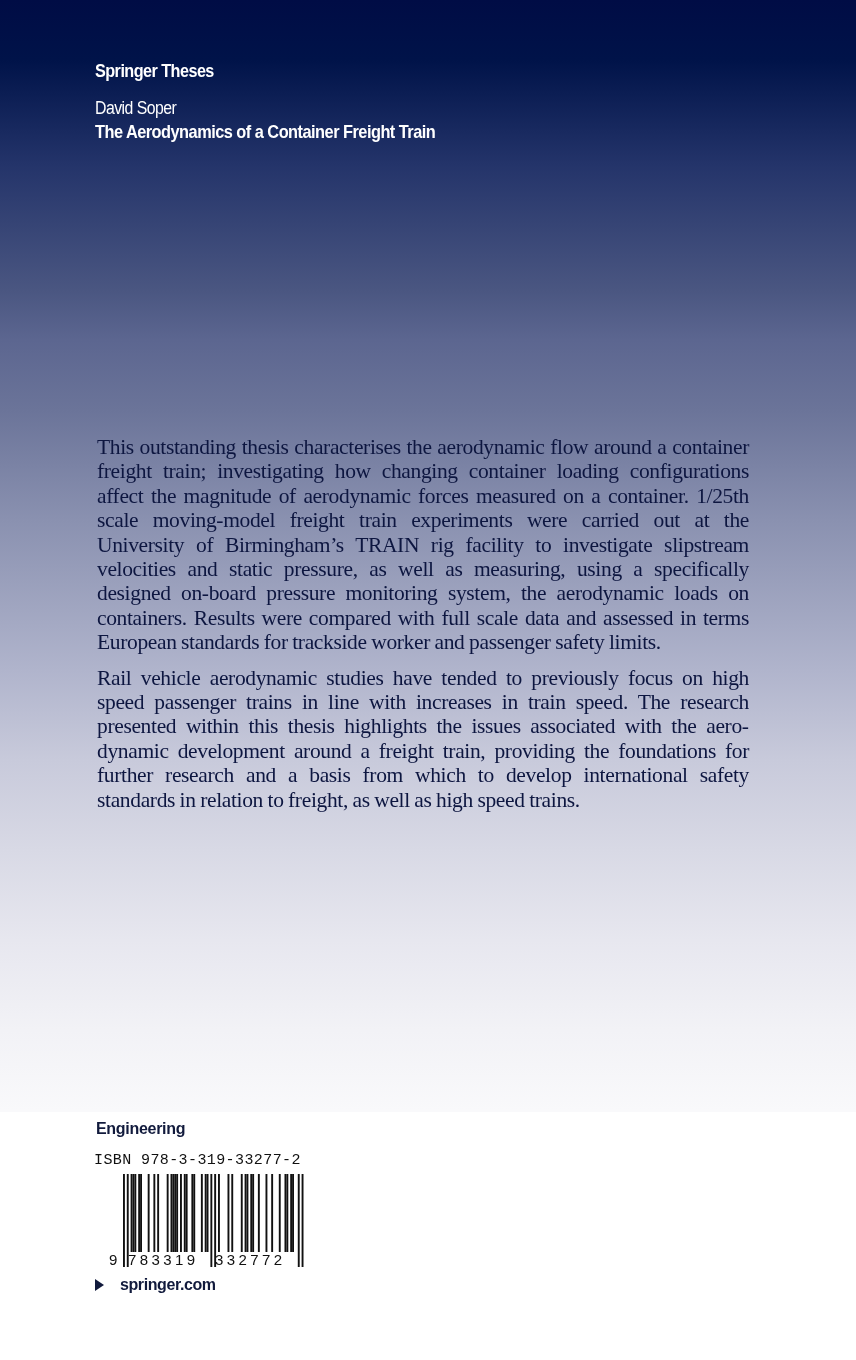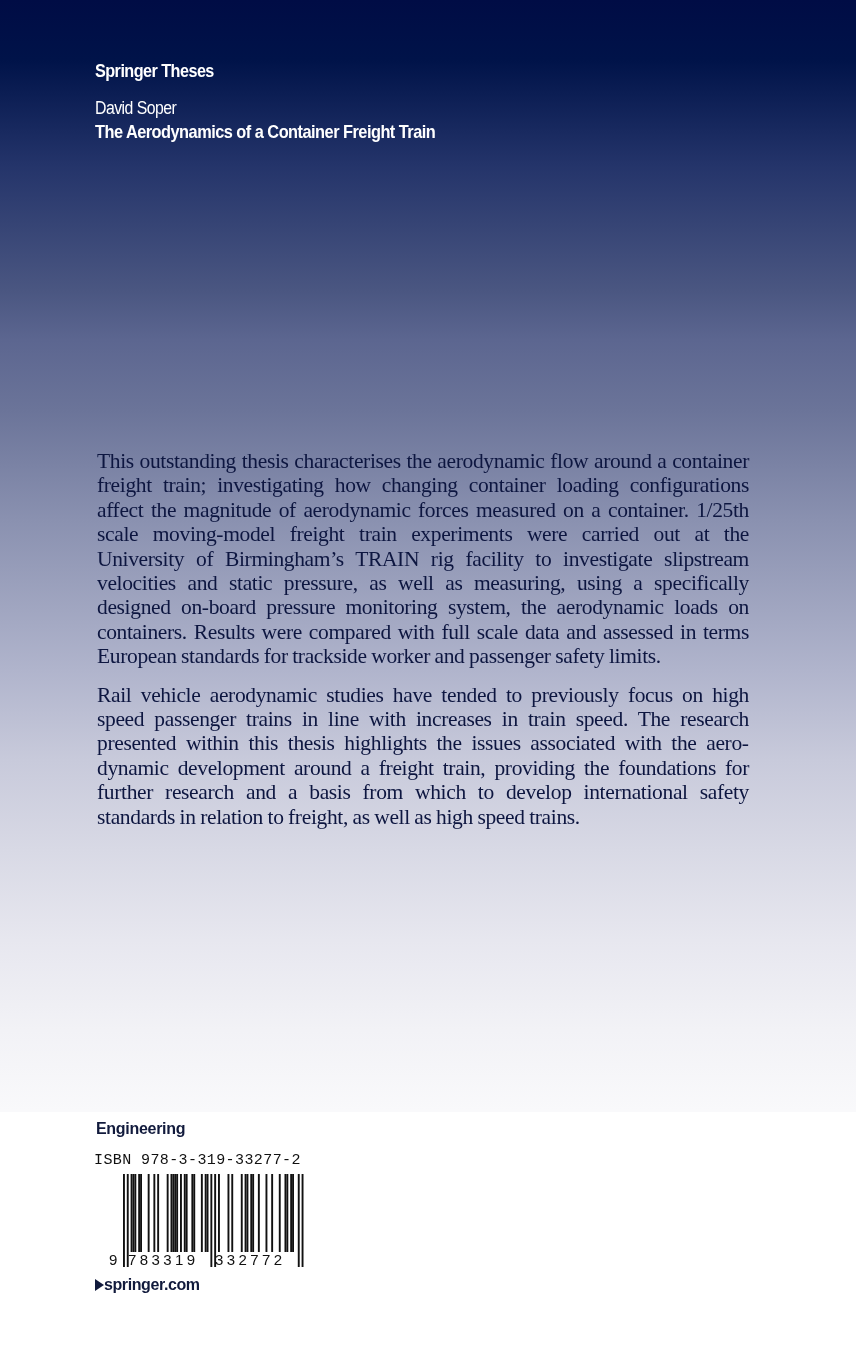--- a/index.html
+++ b/index.html
@@ -41,37 +41,37 @@
   .book-title {
     position: absolute; left: 95px; top: 121px;
     color: #ffffff; font-size: 19px; font-weight: bold; letter-spacing: -0.6px;
     transform: scaleX(0.86); transform-origin: left top; white-space: nowrap;
   }
   .blurb {
     position: absolute; left: 97px; top: 435px; width: 652px;
     color: #0d1640; font-size: 21.5px; line-height: 24.4px;
     text-align: justify; hyphens: manual;
   }
-  .blurb p { margin: 14px 0 11px 0; letter-spacing: -0.35px; word-spacing: -0.5px; }
+  .blurb p { margin: 0 0 11px 0; letter-spacing: -0.35px; word-spacing: -0.5px; }
 
   .subject {
     position: absolute; left: 96px; top: 1120px;
     color: #111a3c; font-size: 16px; font-weight: bold; letter-spacing: -0.3px;
   }
   .isbn {
     position: absolute; left: 94px; top: 1152px;
     color: #111; font-size: 15px; letter-spacing: 0.4px;
   }
   .barcode {
     position: absolute; left: 106px; top: 1174px; width: 200px; height: 96px;
   }
   .springer-link {
     position: absolute; left: 95px; top: 1276px;
     color: #111a3c; font-size: 16px; font-weight: bold; letter-spacing: -0.4px;
-    display: flex; align-items: center; gap: 0; text-decoration: none; cursor: pointer; justify-content: space-between;
+    display: flex; align-items: center; gap: 16px; text-decoration: none; cursor: pointer; justify-content: space-between;
   }
   .tri { width: 0; height: 0; border-top: 6px solid transparent; border-bottom: 6px solid transparent; border-left: 9px solid #111a3c; display: inline-block; }
 </style>
 </head>
 <body>
 
 <div class="cover-gradient"></div>
 
 <div class="series sans">Springer Theses</div>
 <div class="author sans">David Soper</div>

